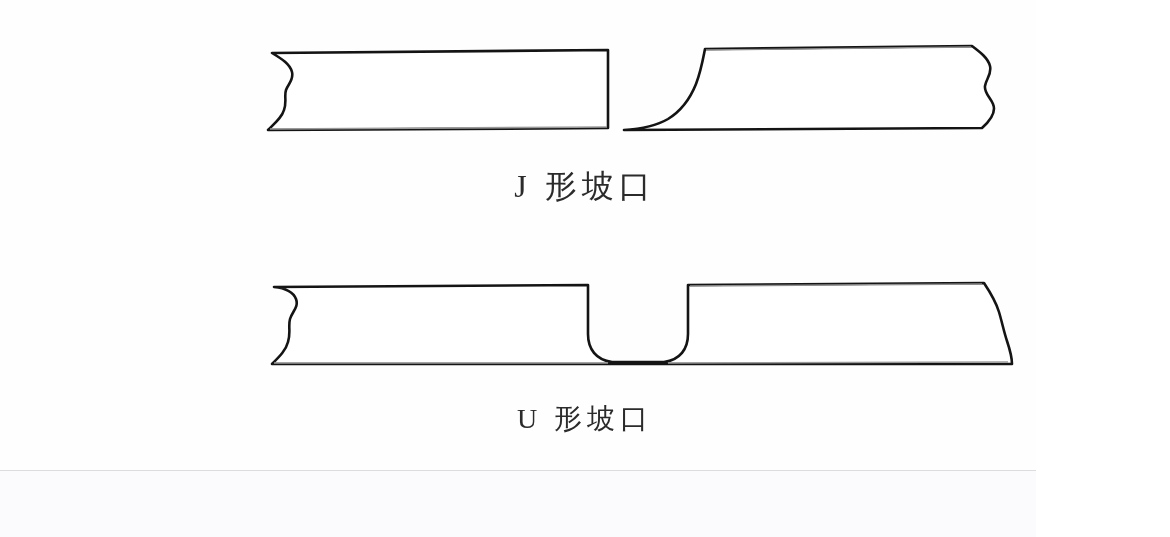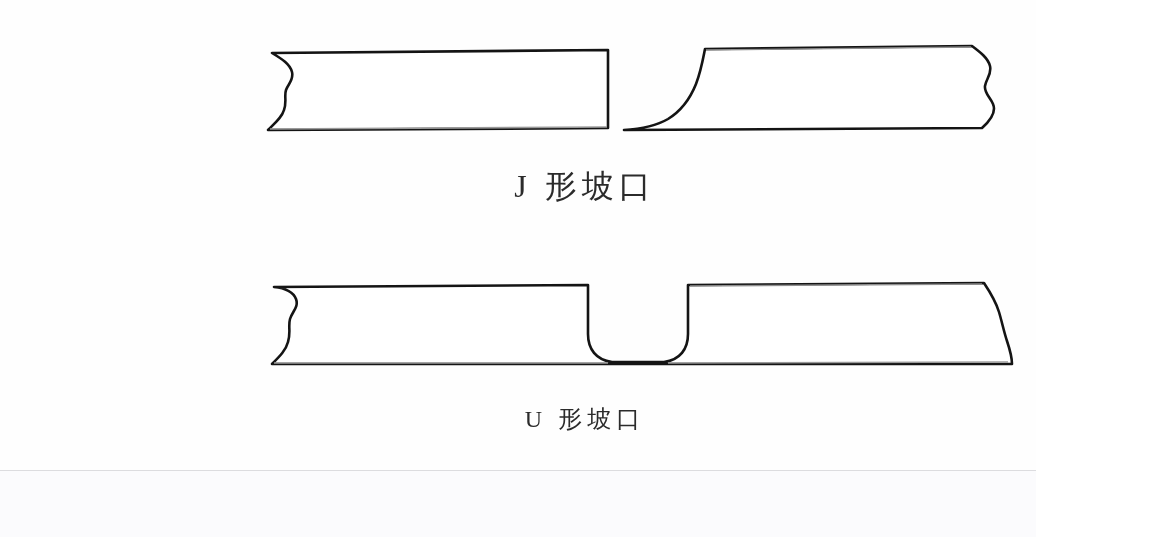--- a/index.html
+++ b/index.html
@@ -47,21 +47,21 @@
     letter-spacing: 5px;
     white-space: pre;
   }
   .caption-j {
     top: 166px;
     font-size: 32px;
     line-height: 40px;
   }
   .caption-u {
     top: 399px;
-    font-size: 24px;
+    font-size: 28px;
     line-height: 40px;
   }
   .footer-divider {
     position: absolute;
     left: 0;
     top: 470px;
     width: 1170px;
     height: 1px;
     background: #dcdcdf;
   }

